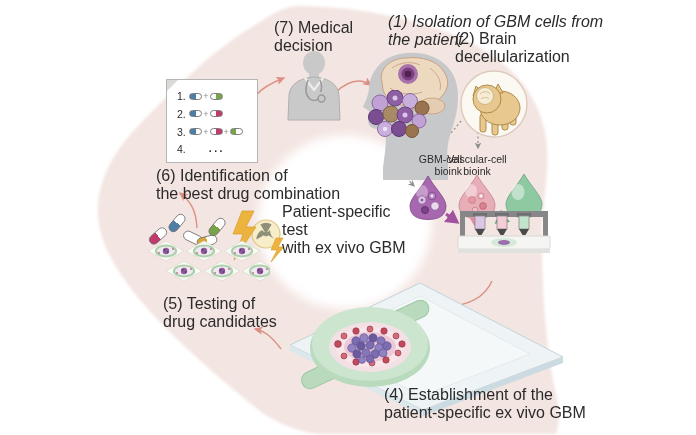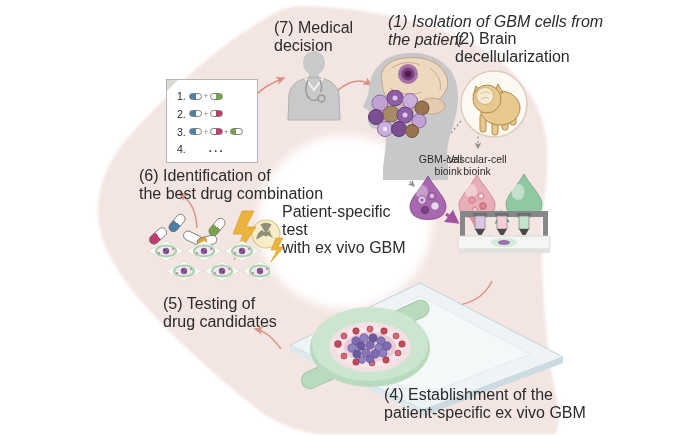--- a/index.html
+++ b/index.html
@@ -313,21 +313,21 @@
   <div class="lbl" style="left:274px;top:19px;">(7) Medical
 decision</div>
   <div class="lbl" style="left:388px;top:13px;font-style:italic;">(1) Isolation of GBM cells from
 the patient</div>
   <div class="lbl" style="left:455px;top:30px;">(2) Brain
 decellularization</div>
   <div class="lbl" style="left:384px;top:386px;">(4) Establishment of the
 patient-specific ex vivo GBM</div>
   <div class="lbl center" style="left:163px;top:295px;width:118px;">(5) Testing of
 drug candidates</div>
-  <div class="lbl" style="left:139px;top:167px;">(6) Identification of
+  <div class="lbl" style="left:156px;top:167px;">(6) Identification of
 the best drug combination</div>
   <div class="lbl center" style="left:282px;top:203px;width:124px;">Patient-specific test
 with ex vivo GBM</div>
 
   <div class="bioink-lbl" style="left:398px;top:153px;width:64px;text-align:right;">GBM-cell
 bioink</div>
   <div class="bioink-lbl" style="left:441px;top:153px;width:72px;">Vascular-cell
 bioink</div>
 
 </div>

